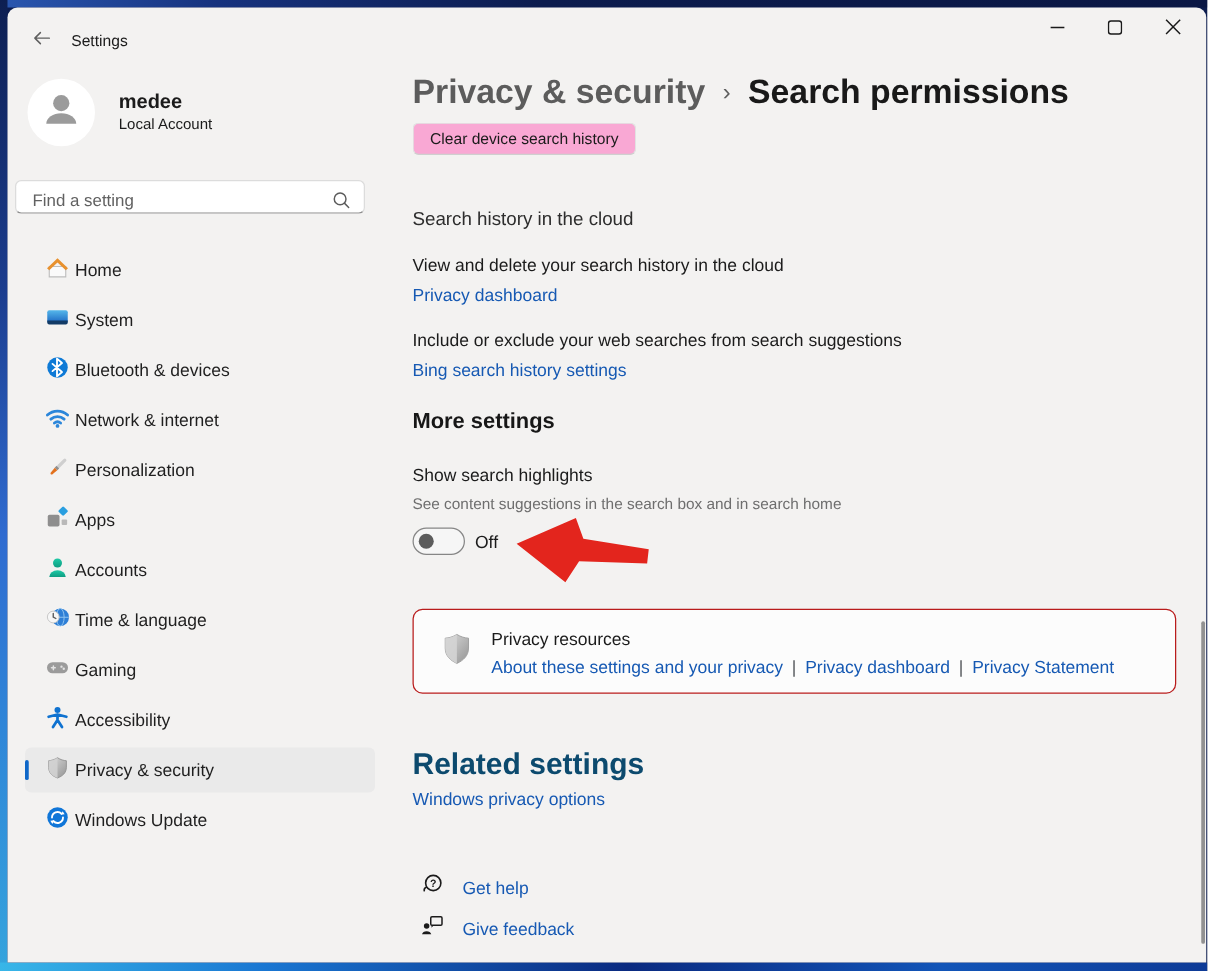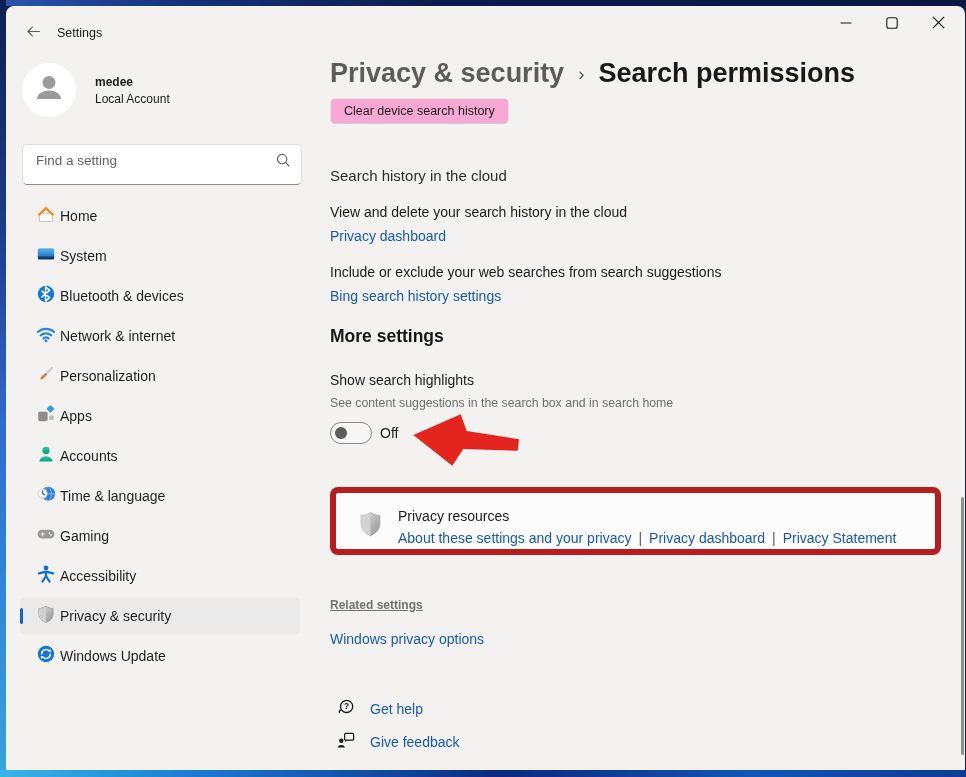--- a/index.html
+++ b/index.html
@@ -17,24 +17,24 @@
   
   .back-btn{position:absolute;left:13px;top:13px;width:28px;height:28px;display:flex;
     align-items:center;justify-content:center;border-radius:4px;cursor:pointer;}
   .app-title{position:absolute;left:51px;top:14px;font-size:12.5px;line-height:26px;color:#1b1b1b;}
   .win-controls{position:absolute;right:4px;top:2px;display:flex;}
   .win-btn{width:46px;height:32px;display:flex;align-items:center;justify-content:center;cursor:pointer;}
   
   .account{position:absolute;left:16px;top:57px;display:flex;align-items:center;gap:19px;}
   .avatar{width:54px;height:54px;border-radius:50%;background:#ffffff;display:flex;
     align-items:center;justify-content:center;overflow:hidden;}
-  .acct-name{font-size:12px;font-weight:bold;line-height:18px;}
+  .acct-name{font-size:16px;font-weight:bold;line-height:18px;}
   .acct-type{font-size:12px;line-height:17px;}
   
-  .searchbox{position:absolute;left:16px;top:138px;width:280px;height:41px;background:#ffffff;
+  .searchbox{position:absolute;left:6px;top:138px;width:280px;height:27px;background:#ffffff;
     border:1px solid #dcdcdc;border-bottom:1px solid #8a8a8a;border-radius:5px;box-sizing:border-box;}
   .searchbox input{position:absolute;left:11px;top:1px;width:230px;height:27px;border:none;outline:none;
     background:transparent;font-family:"Liberation Sans",sans-serif;font-size:13.5px;color:#1b1b1b;}
   .searchbox input::placeholder{color:#616161;}
   .search-ico{position:absolute;right:9px;top:6px;}
   
   .nav{position:absolute;left:14px;top:192px;width:280px;}
   .nav-item{position:relative;height:36px;margin-bottom:4px;border-radius:5px;display:flex;
     align-items:center;padding-left:16px;gap:4px;cursor:pointer;box-sizing:border-box;}
   .nav-item.selected{background:#eaeaea;}
@@ -59,26 +59,26 @@
   .more-title{position:absolute;left:0;top:320px;font-size:17.5px;font-weight:700;color:#171717;}
   .set-name{position:absolute;left:0;top:366px;}
   .set-desc{position:absolute;left:0;top:390px;font-size:12.3px;color:#6e6e6e;}
   .toggle-row{position:absolute;left:0;top:416px;display:flex;align-items:center;gap:8px;}
   .toggle{position:relative;width:40px;height:20px;border:1px solid #868686;border-radius:11px;
     background:#f6f6f6;cursor:pointer;}
   .knob{position:absolute;left:4px;top:3.5px;width:12px;height:12px;border-radius:50%;background:#5c5c5c;}
   .toggle-state{font-size:14px;color:#1b1b1b;}
   .anno-arrow{position:absolute;left:78px;top:407px;pointer-events:none;}
   .res-card{position:absolute;left:0;top:481px;width:611px;height:68px;background:#fcfcfc;
-    border:6px solid #b91c1c;border-radius:8px;box-sizing:border-box;}
+    border:1px solid #b91c1c;border-radius:8px;box-sizing:border-box;}
   .res-ico{position:absolute;left:22px;top:18px;}
   .res-title{position:absolute;left:62px;top:15px;font-size:14px;color:#1b1b1b;}
   .res-links{position:absolute;left:62px;top:37px;font-size:14px;white-space:nowrap;}
   .res-links .sep{color:#55585c;margin:0 7px;}
-  .rel-title{position:absolute;left:0;top:592px;font-size:12px;font-weight:700;color:#737373;text-decoration:underline;}
+  .rel-title{position:absolute;left:0;top:592px;font-size:24px;font-weight:700;color:#0c4a6e;}
   .rel-link{position:absolute;left:0;top:625px;}
   .help-row{position:absolute;left:6px;display:flex;align-items:center;gap:14px;}
   .h1{top:691px;} .h2{top:724px;}
   .scroll-thumb{position:absolute;left:955px;top:491px;width:3px;height:258px;background:#919191;
     border-radius:2px;cursor:pointer;}
 </style>
 </head>
 <body>
 
 <div class="stage">

